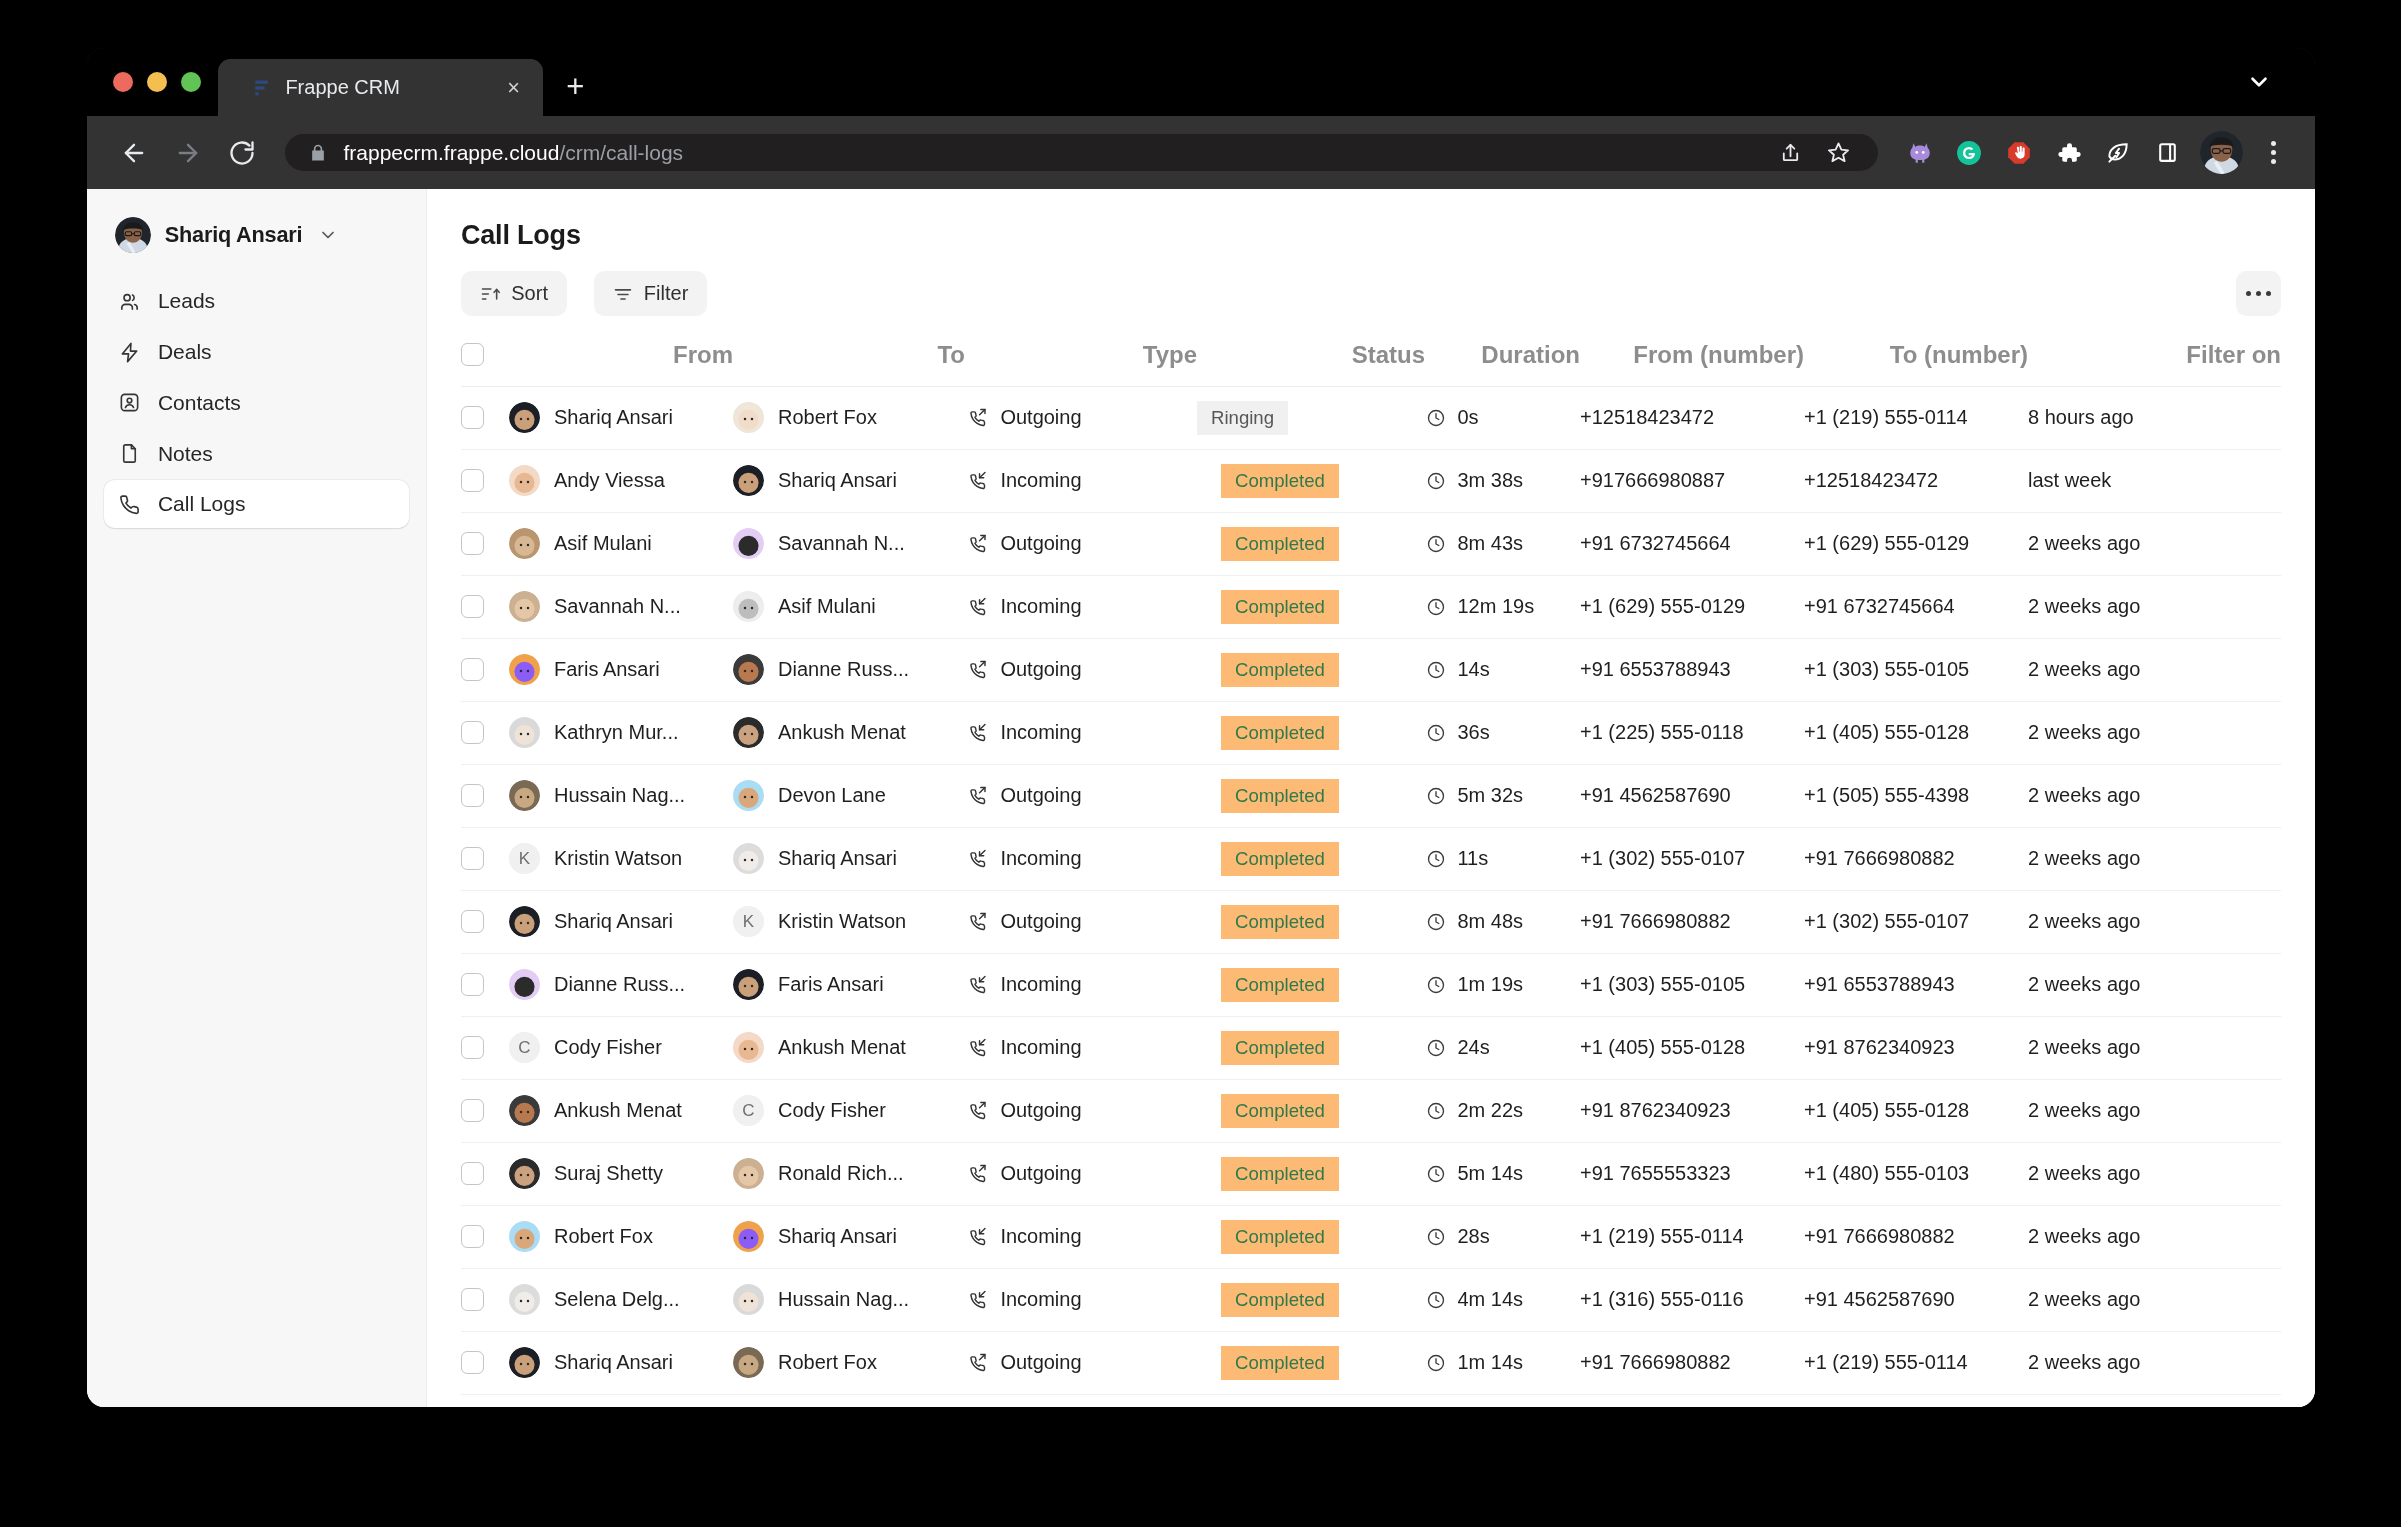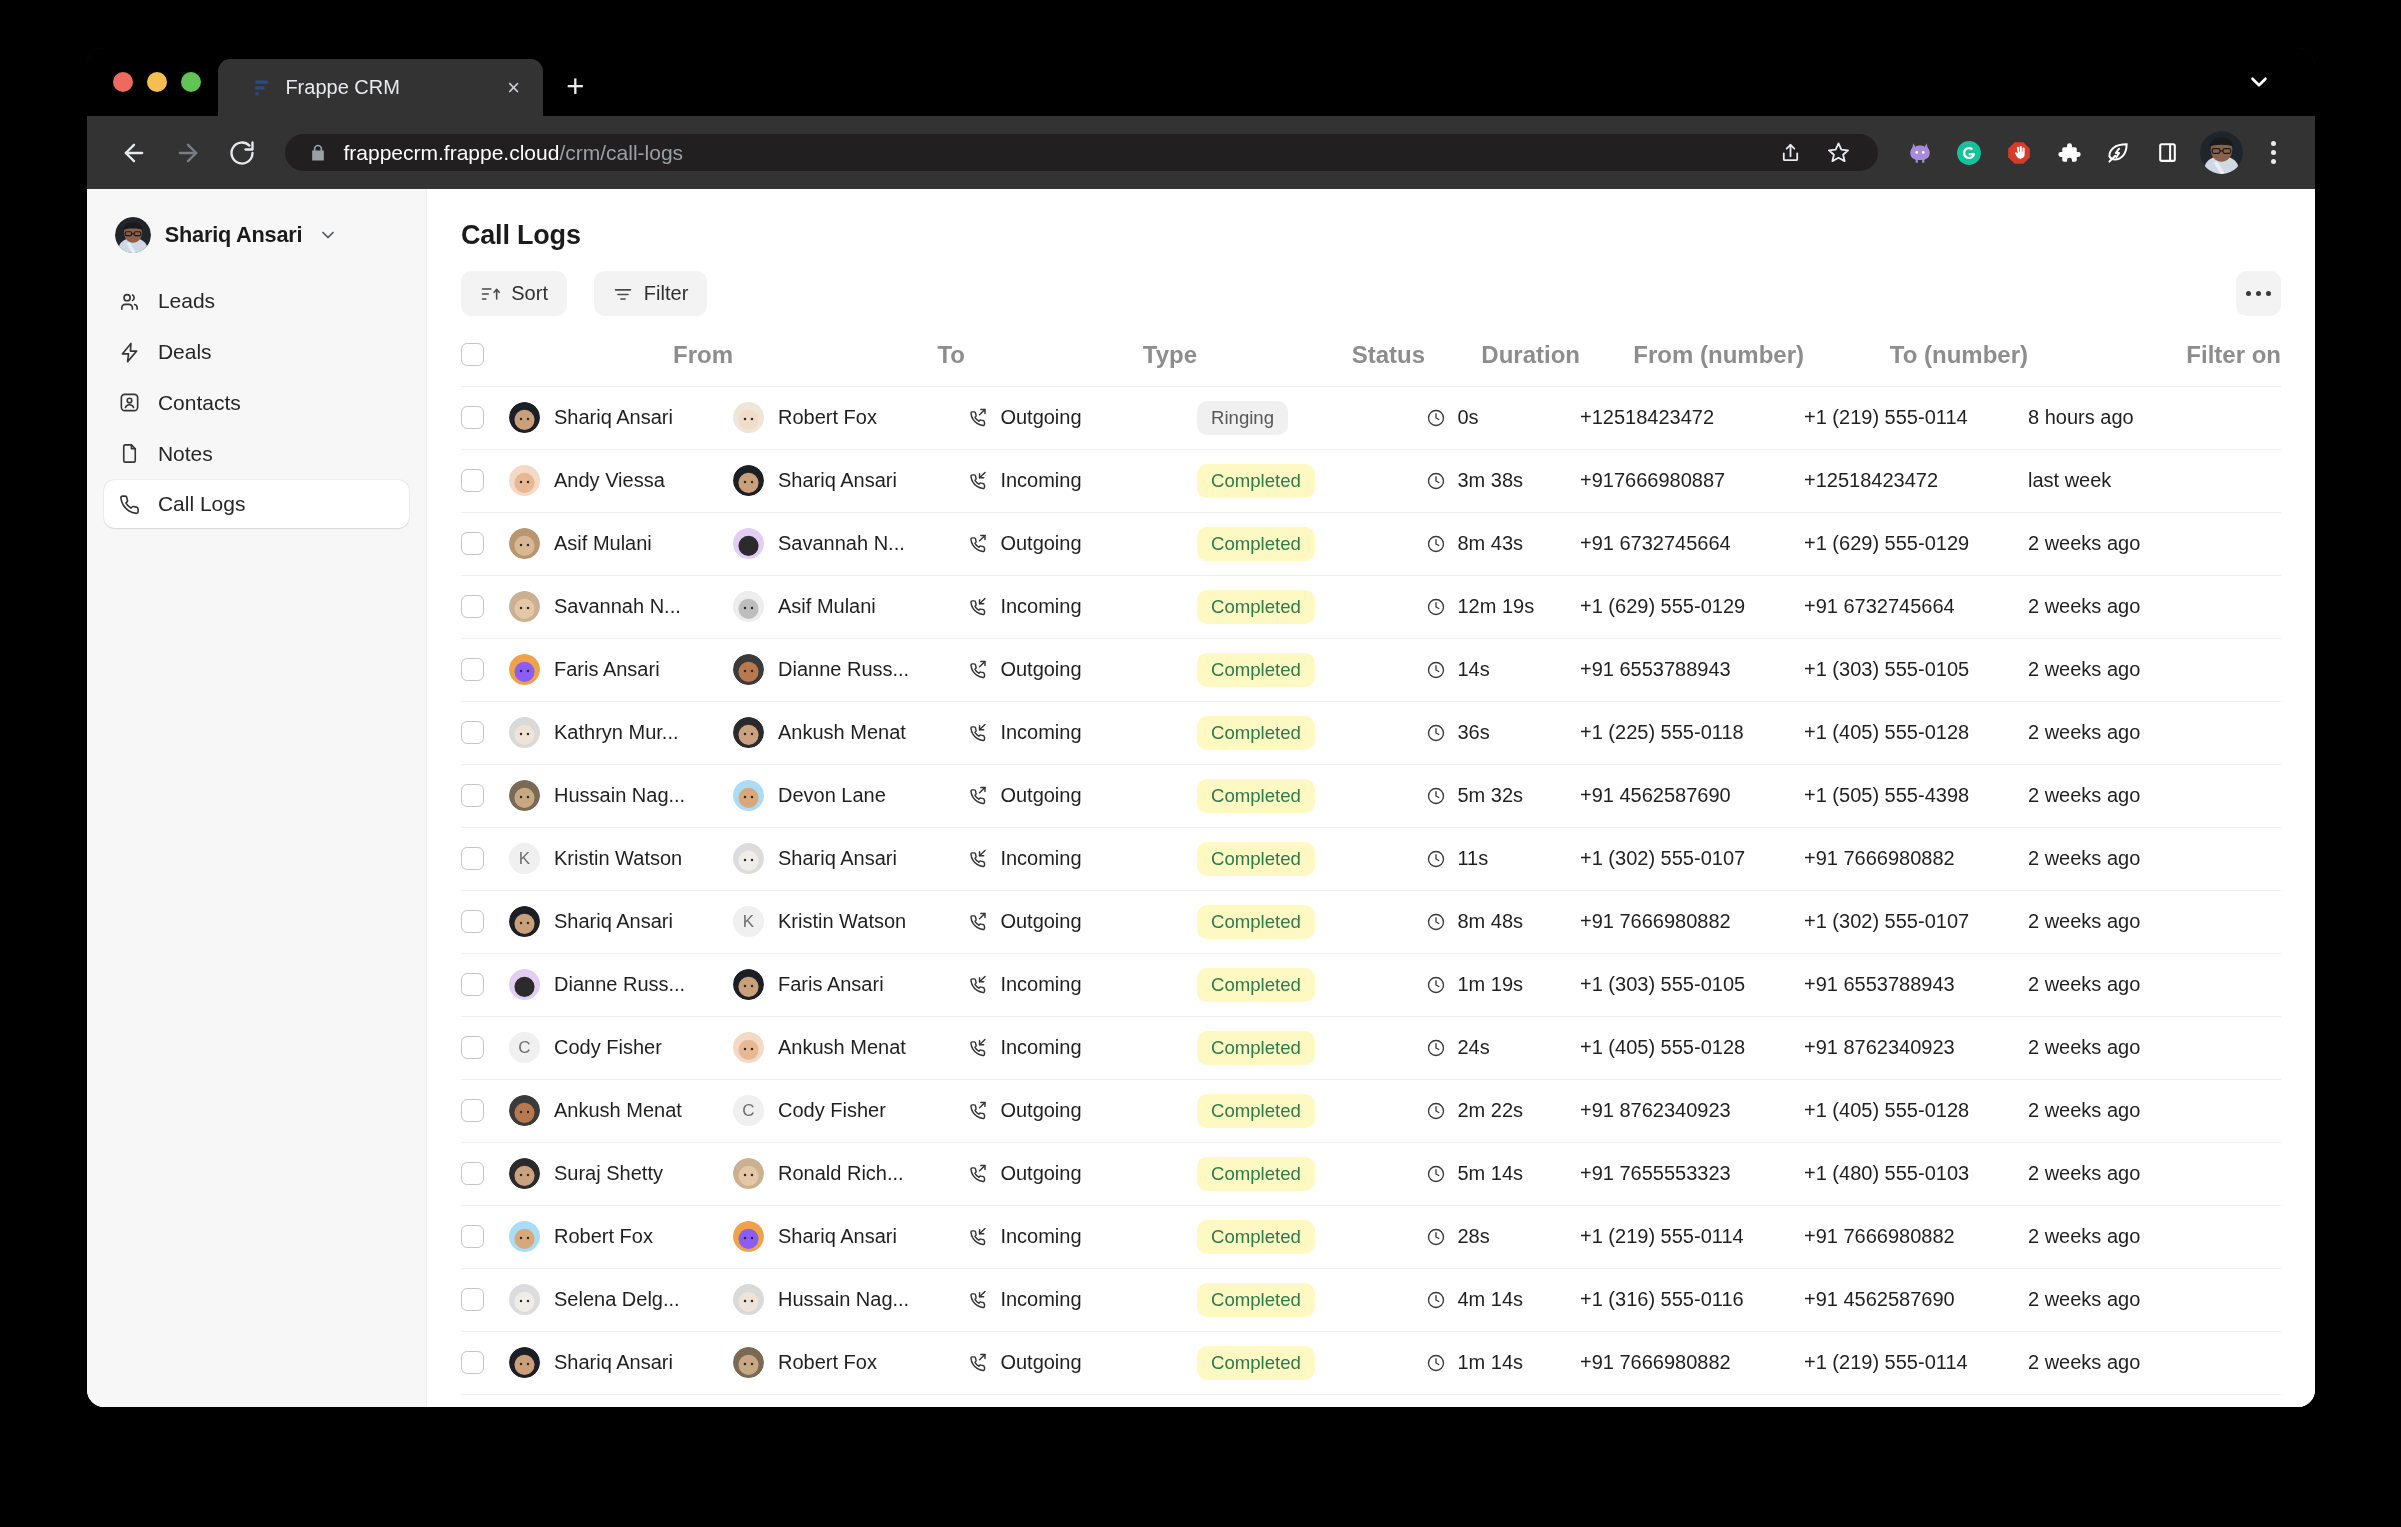--- a/index.html
+++ b/index.html
@@ -283,24 +283,24 @@
     flex: 0 0 auto; overflow: hidden;
     display: flex; align-items: center; justify-content: center;
     font-size: 17px; color: #6b6b6b; background: #f0f0f0;
   }
   .pname { overflow: hidden; text-overflow: ellipsis; white-space: nowrap; }
   .cell-type { display: flex; align-items: center; gap: 12.4px; }
   .type-ico { width: 23px; height: 23px; display: flex; align-items: center; justify-content: center; color: #333; flex: 0 0 auto; }
   .pill {
     display: inline-flex; align-items: center;
     height: 34px; padding: 0 14px;
-    border-radius: 10px;
+    border-radius: 0;
     font-size: 18.6px;
   }
-  .pill.completed { background: #fef9c3; color: #2f7a4d; }
+  .pill.completed { background: #fdba74; color: #2f7a4d; margin-left: 24px; }
   .pill.ringing { background: #f0f0f0; color: #575757; }
   .cell-dur { display: flex; align-items: center; gap: 10.8px; }
   .clock-ico { width: 21.7px; height: 21.7px; display: flex; align-items: center; justify-content: center; color: #3a3a3a; flex: 0 0 auto; }
 
   svg { display: block; }
 </style>
 </head>
 <body>
 
 <div class="browser-window">

